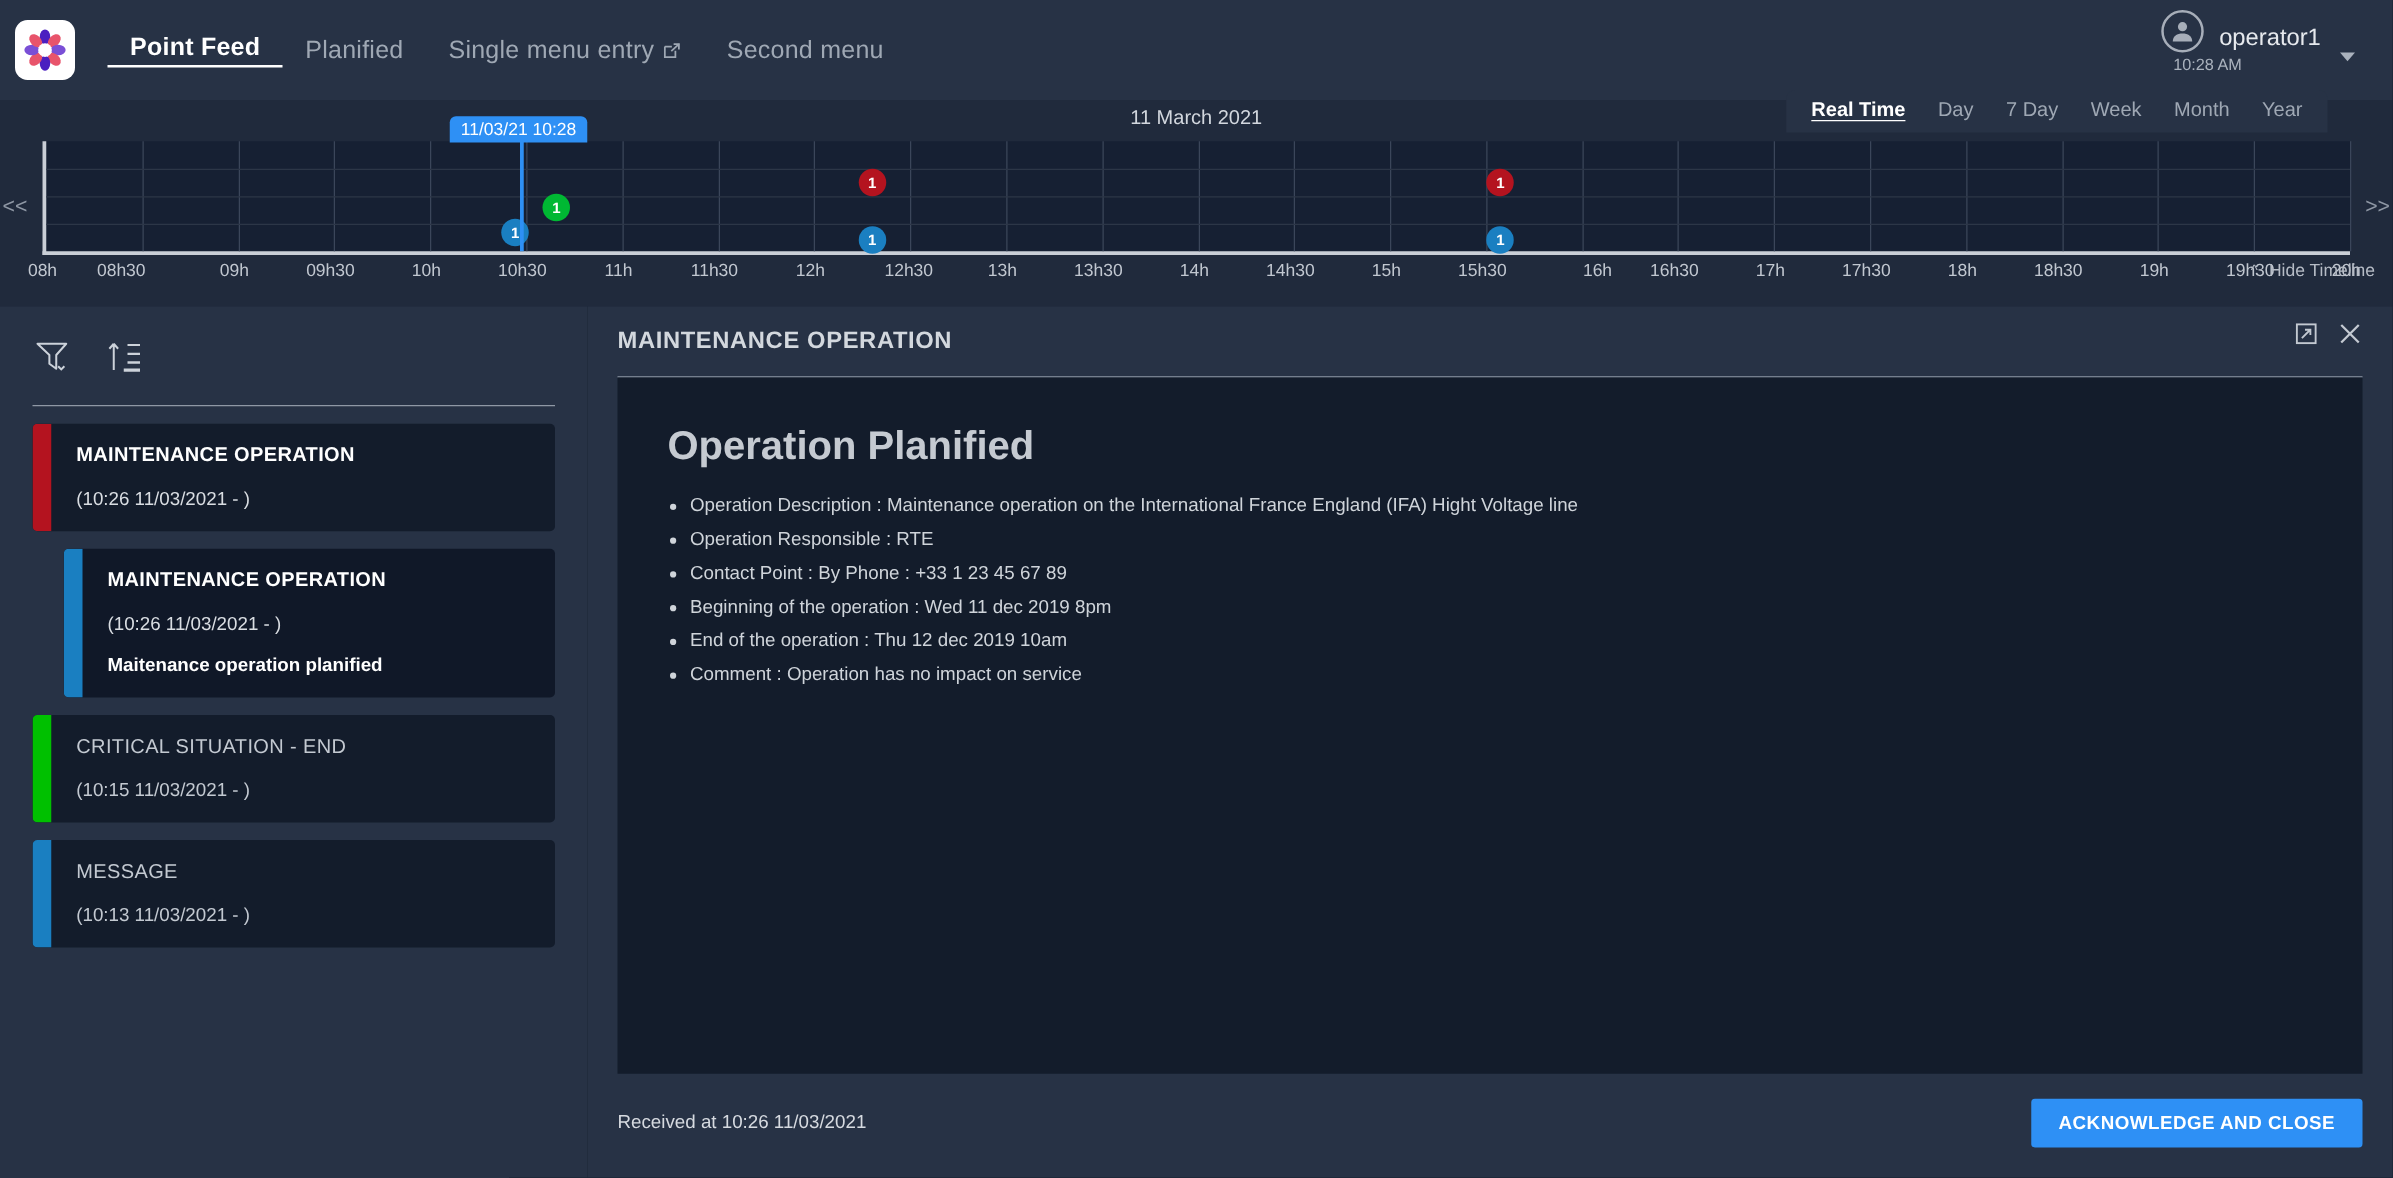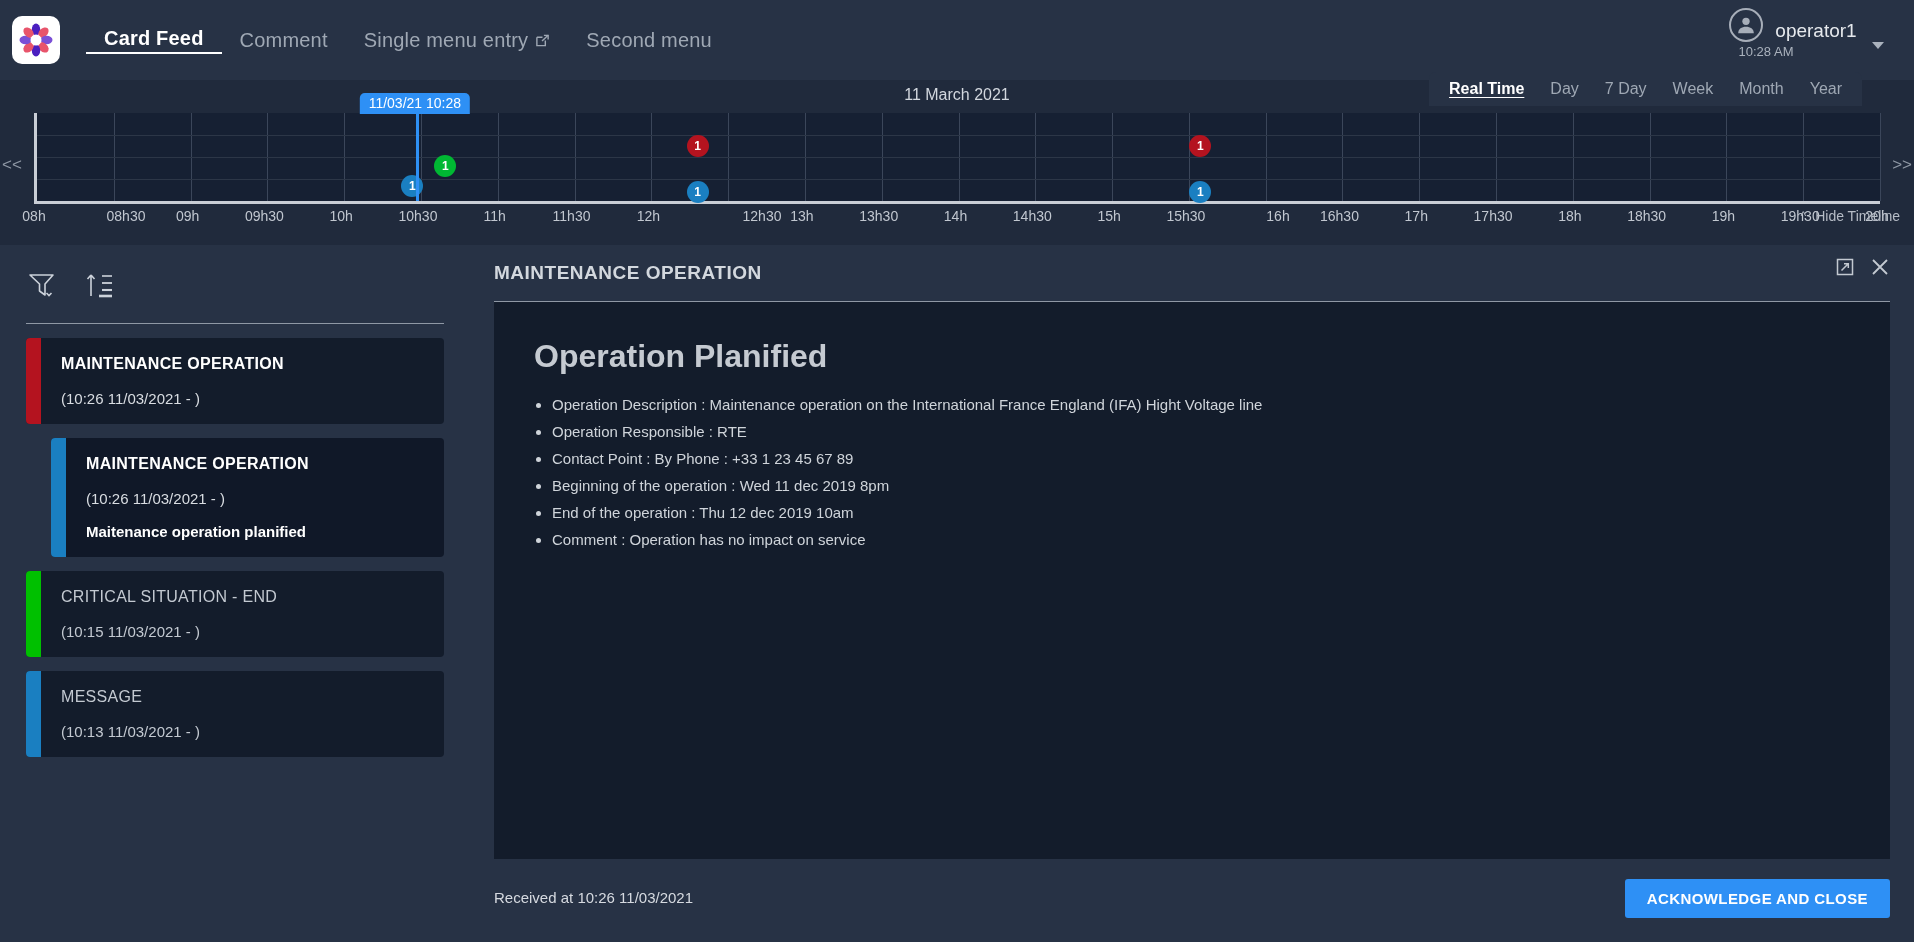--- a/index.html
+++ b/index.html
@@ -190,24 +190,24 @@
         <g transform="rotate(315)">
             <ellipse cx="0" cy="-10.5" rx="4.2" ry="6" fill="#e8546b"></ellipse>
           </g>
         <circle cx="0" cy="0" r="5.5" fill="#ffffff"></circle>
       </g>
     </svg>
   </div>
 
   <div class="nav-links">
     <div class="nav-link active">
-      <span>Card Feed</span>
+      <span>Point Feed</span>
     </div>
     <div class="nav-link">
-      <span>Comment</span>
+      <span>Planified</span>
     </div>
     <div class="nav-link">
       <span>Single menu entry</span>
       <span class="ext">
         <svg width="15" height="15" viewBox="0 0 16 16">
           <path d="M2 4.5 H8 M2 4.5 V13.5 H11 V8" fill="none" stroke="#9fa8b4" stroke-width="1.5"></path>
           <path d="M9.5 2.5 H14 V7" fill="none" stroke="#9fa8b4" stroke-width="1.5"></path>
           <path d="M7.5 8.5 L14 2.5" fill="none" stroke="#9fa8b4" stroke-width="1.5"></path>
         </svg>
       </span>
@@ -277,29 +277,29 @@
       <div class="marker" style="left: 375.235px; top: 73.04px; background: rgb(26, 127, 193);">1</div>
       <div class="marker" style="left: 408.224px; top: 52.8px; background: rgb(0, 184, 51);">1</div>
       <div class="marker" style="left: 660.716px; top: 32.56px; background: rgb(180, 19, 31);">1</div>
       <div class="marker" style="left: 660.716px; top: 79.2px; background: rgb(26, 127, 193);">1</div>
       <div class="marker" style="left: 1163.3px; top: 32.56px; background: rgb(180, 19, 31);">1</div>
       <div class="marker" style="left: 1163.3px; top: 79.2px; background: rgb(26, 127, 193);">1</div>
       <div class="cursor-line" style="left: 378.839px;"></div>
     </div>
   <div class="axis-labels" id="axis-labels">
       <span class="axis-tick" style="left: 0px;">08h</span>
-      <span class="axis-tick" style="left: 92px;">08h30</span>
+      <span class="axis-tick" style="left: 63px;">08h30</span>
       <span class="axis-tick" style="left: 153.583px;">09h</span>
       <span class="axis-tick" style="left: 230.375px;">09h30</span>
       <span class="axis-tick" style="left: 307.167px;">10h</span>
       <span class="axis-tick" style="left: 383.958px;">10h30</span>
       <span class="axis-tick" style="left: 460.75px;">11h</span>
       <span class="axis-tick" style="left: 537.542px;">11h30</span>
       <span class="axis-tick" style="left: 614.333px;">12h</span>
-      <span class="axis-tick" style="left: 728px;">12h30</span>
+      <span class="axis-tick" style="left: 693px;">12h30</span>
       <span class="axis-tick" style="left: 767.917px;">13h</span>
       <span class="axis-tick" style="left: 844.708px;">13h30</span>
       <span class="axis-tick" style="left: 921.5px;">14h</span>
       <span class="axis-tick" style="left: 998.292px;">14h30</span>
       <span class="axis-tick" style="left: 1075.08px;">15h</span>
       <span class="axis-tick" style="left: 1151.88px; text-align: center;">15h30</span>
       <span class="axis-tick" style="left: 1244px;">16h</span>
       <span class="axis-tick" style="left: 1305.46px;">16h30</span>
       <span class="axis-tick" style="left: 1382.25px;">17h</span>
       <span class="axis-tick" style="left: 1459.04px;">17h30</span>

